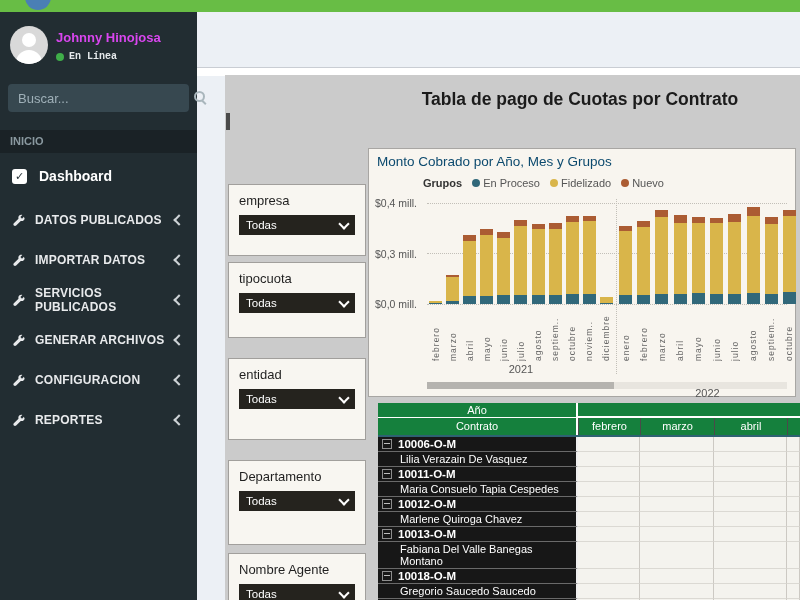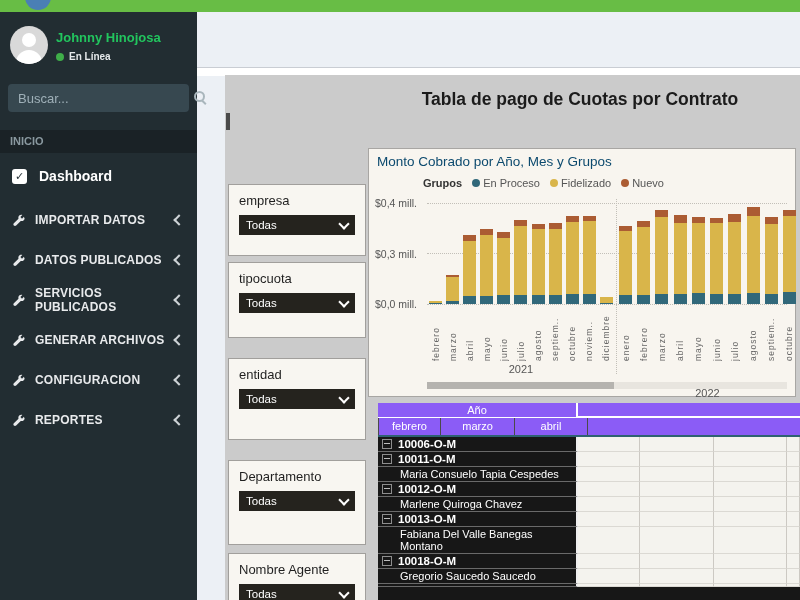--- a/index.html
+++ b/index.html
@@ -6,22 +6,22 @@
   body{width:800px;height:600px;overflow:hidden;position:relative;
        font-family:"Liberation Sans","DejaVu Sans",sans-serif;background:#ecf0f5;}
   
   .topbar{position:absolute;left:0;top:0;width:800px;height:12px;background:#68bd45;overflow:hidden;z-index:5;}
   .logo-circle{position:absolute;left:25px;top:-16px;width:26px;height:26px;border-radius:50%;background:#4a7fb5;}
   
   .sidebar{position:absolute;left:0;top:12px;width:197px;height:588px;background:#222d32;z-index:4;}
   .avatar{position:absolute;left:10px;top:14px;width:38px;height:38px;border-radius:50%;background:#d9d9d9;overflow:hidden;}
   .avatar::before{content:"";position:absolute;left:12px;top:7px;width:14px;height:14px;border-radius:50%;background:#fff;}
   .avatar::after{content:"";position:absolute;left:6px;top:24px;width:26px;height:16px;border-radius:13px 13px 0 0;background:#fff;}
-  .user-name{position:absolute;left:56px;top:18px;color:#22c55e;font-size:13px;font-weight:bold;}
-  .user-status{position:absolute;left:56px;top:39px;display:flex;align-items:center;gap:5px;color:#e4e8ea;font-size:10px;font-weight:bold;}
+  .user-name{position:absolute;left:56px;top:18px;color:#d946ef;font-size:13px;font-weight:bold;}
+  .user-status{position:absolute;left:56px;top:39px;display:flex;align-items:center;gap:5px;color:#e4e8ea;font-size:10px;font-weight:bold;font-family:Liberation Mono, monospace;}
   .dot{width:8px;height:8px;border-radius:50%;background:#3fae49;}
   .searchbox{position:absolute;left:8px;top:72px;width:181px;height:28px;background:#374850;border-radius:4px;display:flex;align-items:center;}
   .searchbox input{flex:1;background:transparent;border:none;outline:none;color:#cfd8dc;font-size:13px;padding:0 0 0 10px;font-family:inherit;}
   .searchbox input::placeholder{color:#9fb0b8;}
   .mag{position:relative;width:14px;height:14px;margin-right:12px;}
   .mag::before{content:"";position:absolute;left:0;top:0;width:7px;height:7px;border:2px solid #a9b6bc;border-radius:50%;}
   .mag::after{content:"";position:absolute;left:9px;top:9px;width:5px;height:2px;background:#a9b6bc;transform:rotate(45deg);transform-origin:0 0;}
   .section-hdr{position:absolute;left:0;top:118px;width:197px;height:23px;line-height:23px;background:#1a2226;
                color:#8a99a0;font-size:11px;font-weight:bold;padding-left:10px;box-sizing:border-box;}
   .dash-row{position:absolute;left:0;top:146px;width:197px;height:36px;display:flex;align-items:center;padding-left:12px;box-sizing:border-box;}
@@ -61,21 +61,21 @@
   .bar-col{display:flex;flex-direction:column;align-items:center;width:13px;}
   .bar-stack{width:13px;height:101px;display:flex;flex-direction:column-reverse;}
   .bar-stack div{width:13px;}
   .bar-label{margin-top:3px;writing-mode:vertical-rl;transform:rotate(180deg);font-size:8.5px;color:#666;
              height:54px;letter-spacing:1px;overflow:hidden;}
   .year-label{position:absolute;top:214px;text-align:center;font-size:11px;color:#555;}
   .hscroll{position:absolute;left:58px;right:8px;top:233px;height:7px;background:#e8e5df;}
   .hthumb{position:absolute;left:0;top:0;width:187px;height:7px;background:#b5b3af;}
   
   .tbl{position:absolute;left:153px;top:328px;width:422px;height:197px;overflow:hidden;font-size:11px;background:#171717;}
-  .t-hrow{display:flex;background:#8b5cf6;color:#fff;}
+  .t-hrow{display:flex;background:#15803d;color:#fff;}
   .t-c1h{width:200px;box-sizing:border-box;text-align:center;border-right:2px solid #fff;}
   .r1{height:14px;line-height:14px;border-bottom:1px solid #fff;}
   .r1rest{flex:1;border-bottom:1px solid #fff;}
   .r2{height:17px;line-height:17px;}
   .t-mh{box-sizing:border-box;text-align:center;line-height:17px;border-left:1px solid #4a4a4a;}
   .t-div{height:2px;background:#2e6272;}
   .t-row{display:flex;}
   .t-c1{width:200px;box-sizing:border-box;background:#171717;color:#fff;border-right:2px solid #efefef;
         border-bottom:1px solid #6a6a6a;line-height:12px;}
   .t-c1.contract{font-weight:bold;font-size:11.5px;padding:1px 2px 1px 4px;display:flex;align-items:center;cursor:pointer;}
@@ -105,28 +105,28 @@
   <div class="section-hdr">INICIO</div>
   <div class="dash-row">
     <span class="chk">✓</span>
     <span class="dash-label">Dashboard</span>
   </div>
   <div class="menu" id="menu">
       <div class="menu-item">
         <svg viewBox="0 0 16 16" width="13" height="13">
           <path fill="#e8eaec" d="M15 4.6c0-.4-.1-.9-.3-1.3l-2.4 2.4-2-2 2.4-2.4C12.3 1.1 11.8 1 11.4 1 9.4 1 7.8 2.6 7.8 4.6c0 .4.1.8.2 1.1L2.3 11.4c-.8.8-.8 2 0 2.8.8.8 2 .8 2.8 0L10.8 8.5c.4.1.7.2 1.1.2 2 0 3.6-1.6 3.6-3.6z"></path>
         </svg>
-        <span class="mi-label">IMPORTAR DATOS</span>
+        <span class="mi-label">DATOS PUBLICADOS</span>
         <span class="chev-left"></span>
       </div>
       <div class="menu-item">
         <svg viewBox="0 0 16 16" width="13" height="13">
           <path fill="#e8eaec" d="M15 4.6c0-.4-.1-.9-.3-1.3l-2.4 2.4-2-2 2.4-2.4C12.3 1.1 11.8 1 11.4 1 9.4 1 7.8 2.6 7.8 4.6c0 .4.1.8.2 1.1L2.3 11.4c-.8.8-.8 2 0 2.8.8.8 2 .8 2.8 0L10.8 8.5c.4.1.7.2 1.1.2 2 0 3.6-1.6 3.6-3.6z"></path>
         </svg>
-        <span class="mi-label">DATOS PUBLICADOS</span>
+        <span class="mi-label">IMPORTAR DATOS</span>
         <span class="chev-left"></span>
       </div>
       <div class="menu-item">
         <svg viewBox="0 0 16 16" width="13" height="13">
           <path fill="#e8eaec" d="M15 4.6c0-.4-.1-.9-.3-1.3l-2.4 2.4-2-2 2.4-2.4C12.3 1.1 11.8 1 11.4 1 9.4 1 7.8 2.6 7.8 4.6c0 .4.1.8.2 1.1L2.3 11.4c-.8.8-.8 2 0 2.8.8.8 2 .8 2.8 0L10.8 8.5c.4.1.7.2 1.1.2 2 0 3.6-1.6 3.6-3.6z"></path>
         </svg>
         <span class="mi-label">SERVICIOS PUBLICADOS</span>
         <span class="chev-left"></span>
       </div>
       <div class="menu-item">
@@ -401,40 +401,48 @@
         </div>
         <div class="year-label" style="left: 250px; width: 177px; margin-top: 24px;">2022</div>
       </div>
 
     <div class="tbl">
       <div class="t-hrow r1">
         <div class="t-c1h">Año</div>
         <div class="r1rest"></div>
       </div>
       <div class="t-hrow r2">
+        <div class="t-c1h">Contrato</div>
         <div id="mcols" style="display:flex;flex:1;">
             <div class="t-mh" style="width: 62px;">febrero</div>
             <div class="t-mh" style="width: 74px;">marzo</div>
             <div class="t-mh" style="width: 73px;">abril</div>
             <div class="t-mh" style="flex: 1 1 0%;"></div>
           </div>
       </div>
       <div class="t-div"></div>
       <div id="rows">
           <div class="t-row">
             <div class="t-c1 contract">
               <div class="cbox"></div>
               <span>10006-O-M</span>
             </div>
             <div class="t-cell" style="width: 62px;"></div>
             <div class="t-cell" style="width: 74px;"></div>
             <div class="t-cell" style="width: 73px;"></div>
             <div class="t-cell" style="flex: 1 1 0%;"></div>
           </div>
           <div class="t-row">
+            <div class="t-c1 name">Lilia Verazain De Vasquez</div>
+            <div class="t-cell" style="width: 62px;"></div>
+            <div class="t-cell" style="width: 74px;"></div>
+            <div class="t-cell" style="width: 73px;"></div>
+            <div class="t-cell" style="flex: 1 1 0%;"></div>
+          </div>
+          <div class="t-row">
             <div class="t-c1 contract">
               <div class="cbox"></div>
               <span>10011-O-M</span>
             </div>
             <div class="t-cell" style="width: 62px;"></div>
             <div class="t-cell" style="width: 74px;"></div>
             <div class="t-cell" style="width: 73px;"></div>
             <div class="t-cell" style="flex: 1 1 0%;"></div>
           </div>
           <div class="t-row">

